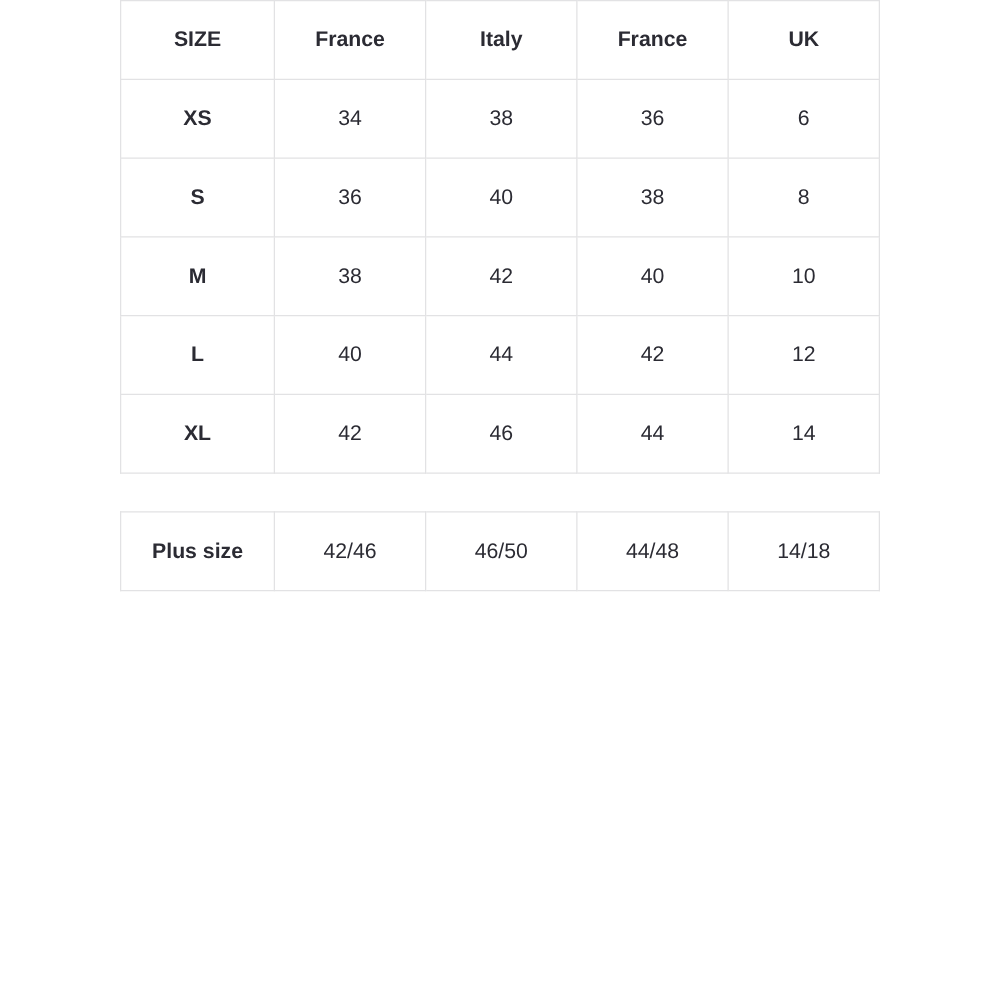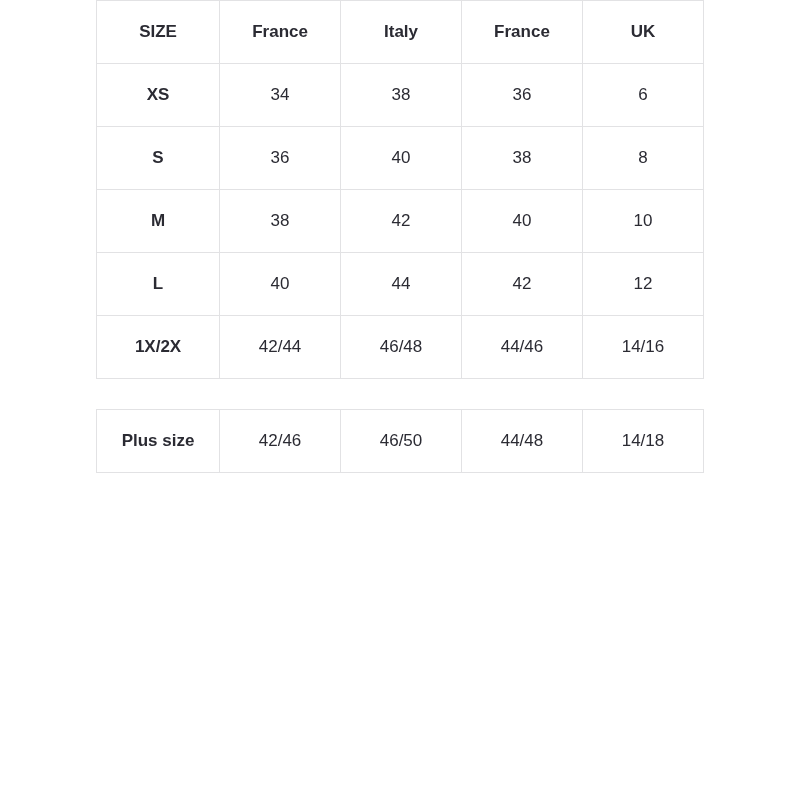--- a/index.html
+++ b/index.html
@@ -96,25 +96,25 @@
         <td>10</td>
       </tr>
       <tr>
         <td class="rowhead">L</td>
         <td>40</td>
         <td>44</td>
         <td>42</td>
         <td>12</td>
       </tr>
       <tr>
-        <td class="rowhead">1X/2X</td>
-        <td>42/44</td>
-        <td>46/48</td>
-        <td>44/46</td>
-        <td>14/16</td>
+        <td class="rowhead">XL</td>
+        <td>42</td>
+        <td>46</td>
+        <td>44</td>
+        <td>14</td>
       </tr>
     </tbody>
   </table>
 
   <div class="gap"></div>
 
   <table class="size-table secondary-table">
     <colgroup>
       <col class="col-size">
         <col class="col-rest">

